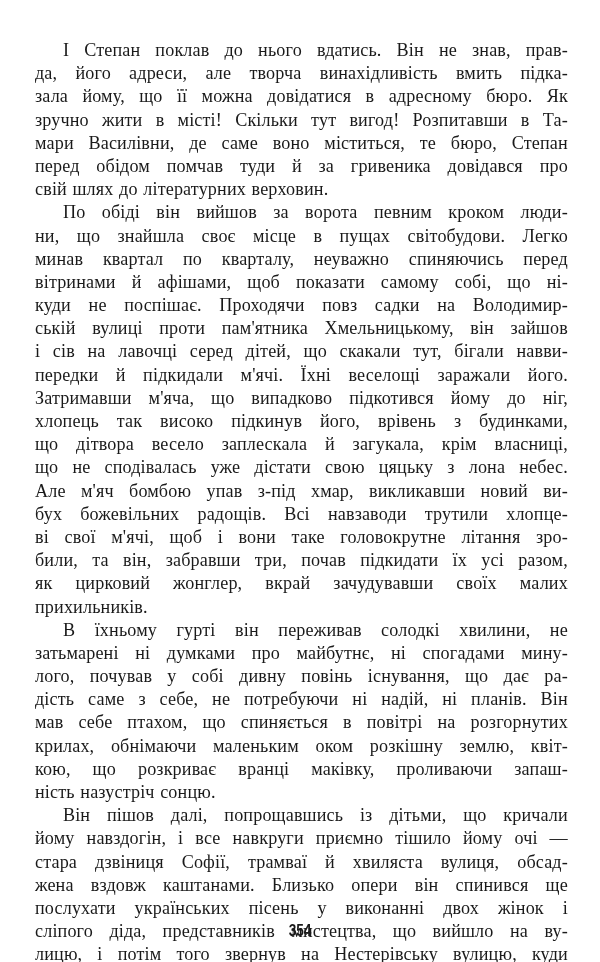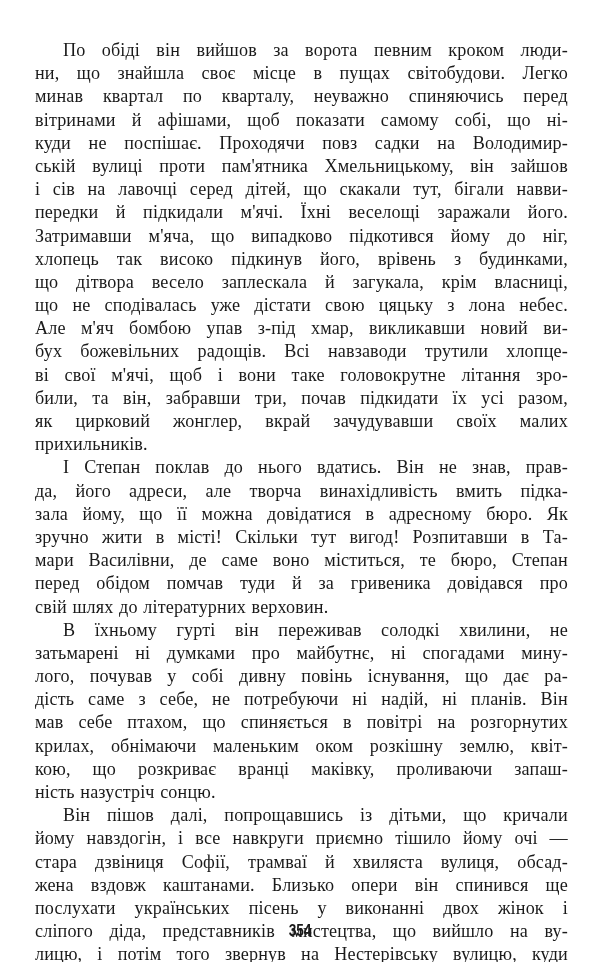--- a/index.html
+++ b/index.html
@@ -28,47 +28,47 @@
     font-family: "Liberation Sans", "DejaVu Sans", sans-serif;
     font-weight: bold; font-size: 16px; color: #1a1a1a;
     transform: scaleX(0.85);
   }
 </style>
 </head>
 <body>
 
 <div class="page">
   <div>
+    <div class="line indent">І Степан поклав до нього вдатись. Він не знав, прав-</div>
+    <div class="line">да, його адреси, але творча винахідливість вмить підка-</div>
+    <div class="line">зала йому, що її можна довідатися в адресному бюро. Як</div>
+    <div class="line">зручно жити в місті! Скільки тут вигод! Розпитавши в Та-</div>
+    <div class="line">мари Василівни, де саме воно міститься, те бюро, Степан</div>
+    <div class="line">перед обідом помчав туди й за гривеника довідався про</div>
+    <div class="line last">свій шлях до літературних верховин.</div>
+  </div>
+  <div>
     <div class="line indent">По обіді він вийшов за ворота певним кроком люди-</div>
     <div class="line">ни, що знайшла своє місце в пущах світобудови. Легко</div>
     <div class="line">минав квартал по кварталу, неуважно спиняючись перед</div>
     <div class="line">вітринами й афішами, щоб показати самому собі, що ні-</div>
     <div class="line">куди не поспішає. Проходячи повз садки на Володимир-</div>
     <div class="line">ській вулиці проти пам'ятника Хмельницькому, він зайшов</div>
     <div class="line">і сів на лавочці серед дітей, що скакали тут, бігали навви-</div>
     <div class="line">передки й підкидали м'ячі. Їхні веселощі заражали його.</div>
     <div class="line">Затримавши м'яча, що випадково підкотився йому до ніг,</div>
     <div class="line">хлопець так високо підкинув його, врівень з будинками,</div>
     <div class="line">що дітвора весело заплескала й загукала, крім власниці,</div>
     <div class="line">що не сподівалась уже дістати свою цяцьку з лона небес.</div>
     <div class="line">Але м'яч бомбою упав з-під хмар, викликавши новий ви-</div>
     <div class="line">бух божевільних радощів. Всі навзаводи трутили хлопце-</div>
     <div class="line">ві свої м'ячі, щоб і вони таке головокрутне літання зро-</div>
     <div class="line">били, та він, забравши три, почав підкидати їх усі разом,</div>
     <div class="line">як цирковий жонглер, вкрай зачудувавши своїх малих</div>
     <div class="line last">прихильників.</div>
-  </div>
-  <div>
-    <div class="line indent">І Степан поклав до нього вдатись. Він не знав, прав-</div>
-    <div class="line">да, його адреси, але творча винахідливість вмить підка-</div>
-    <div class="line">зала йому, що її можна довідатися в адресному бюро. Як</div>
-    <div class="line">зручно жити в місті! Скільки тут вигод! Розпитавши в Та-</div>
-    <div class="line">мари Василівни, де саме воно міститься, те бюро, Степан</div>
-    <div class="line">перед обідом помчав туди й за гривеника довідався про</div>
-    <div class="line last">свій шлях до літературних верховин.</div>
   </div>
   <div>
     <div class="line indent">В їхньому гурті він переживав солодкі хвилини, не</div>
     <div class="line">затьмарені ні думками про майбутнє, ні спогадами мину-</div>
     <div class="line">лого, почував у собі дивну повінь існування, що дає ра-</div>
     <div class="line">дість саме з себе, не потребуючи ні надій, ні планів. Він</div>
     <div class="line">мав себе птахом, що спиняється в повітрі на розгорнутих</div>
     <div class="line">крилах, обнімаючи маленьким оком розкішну землю, квіт-</div>
     <div class="line">кою, що розкриває вранці маківку, проливаючи запаш-</div>
     <div class="line last">ність назустріч сонцю.</div>

